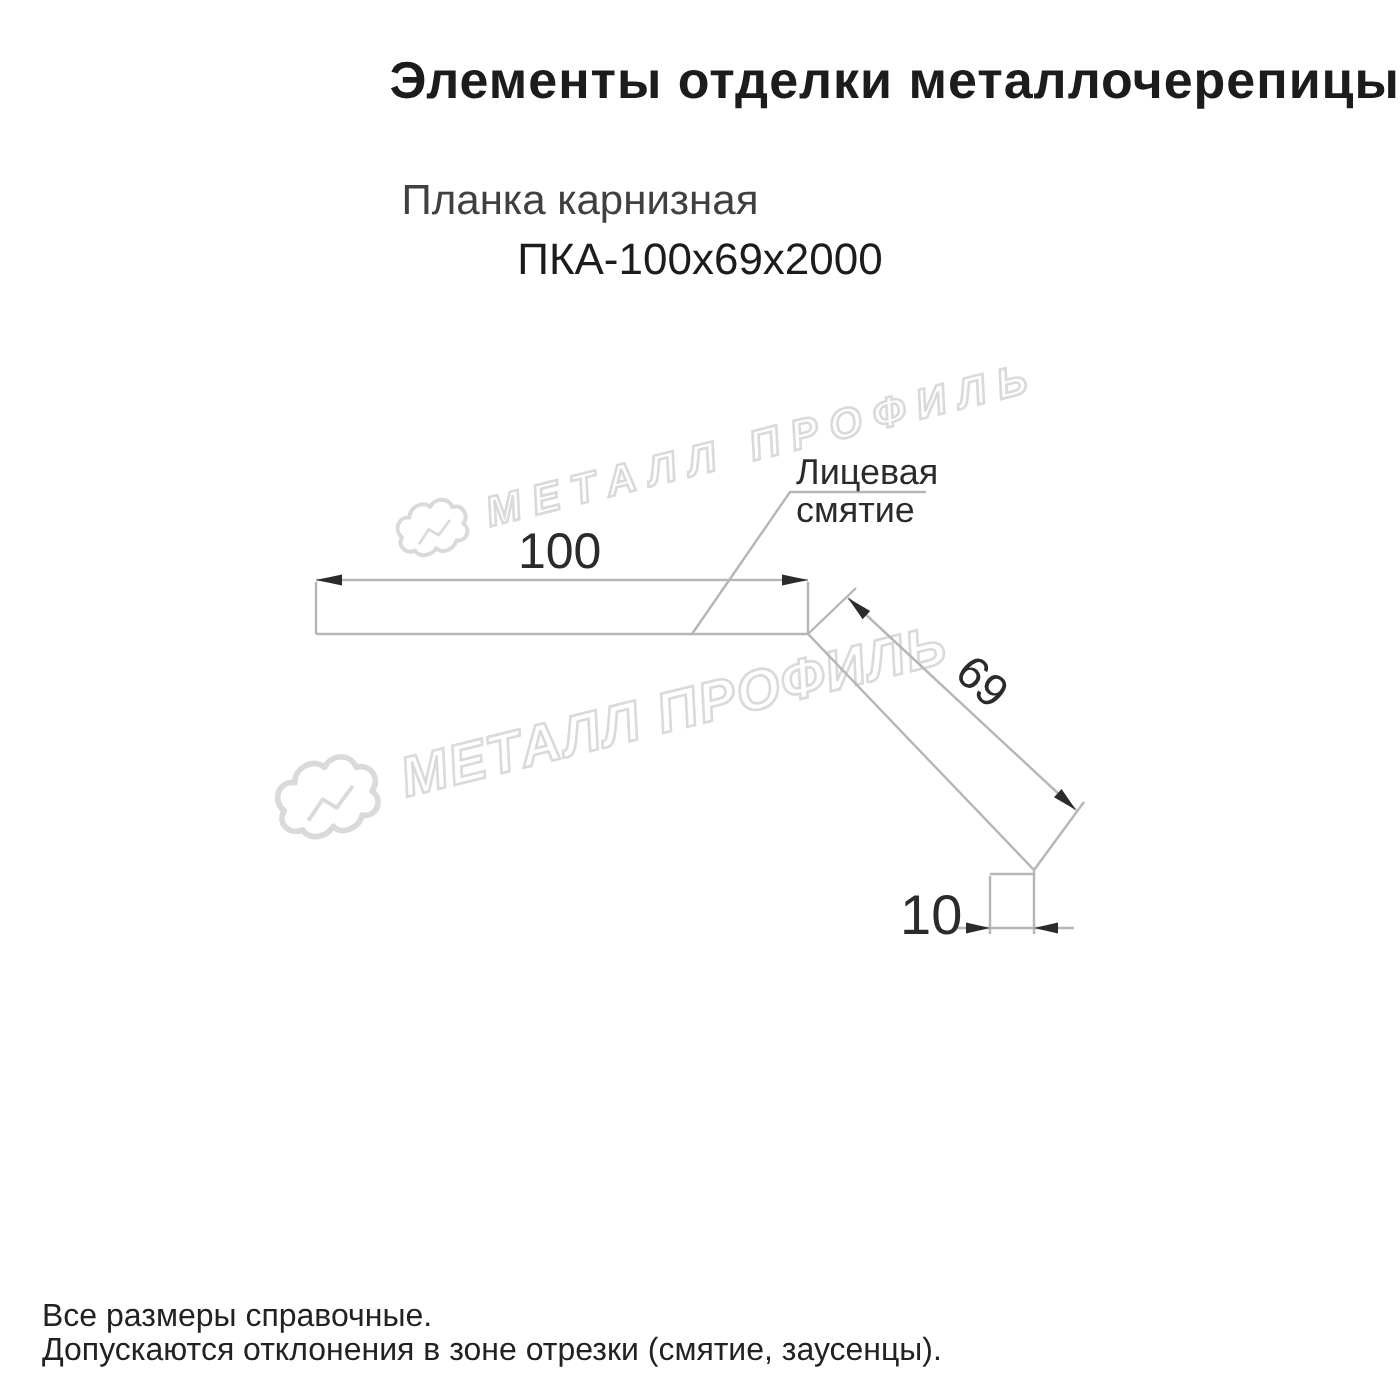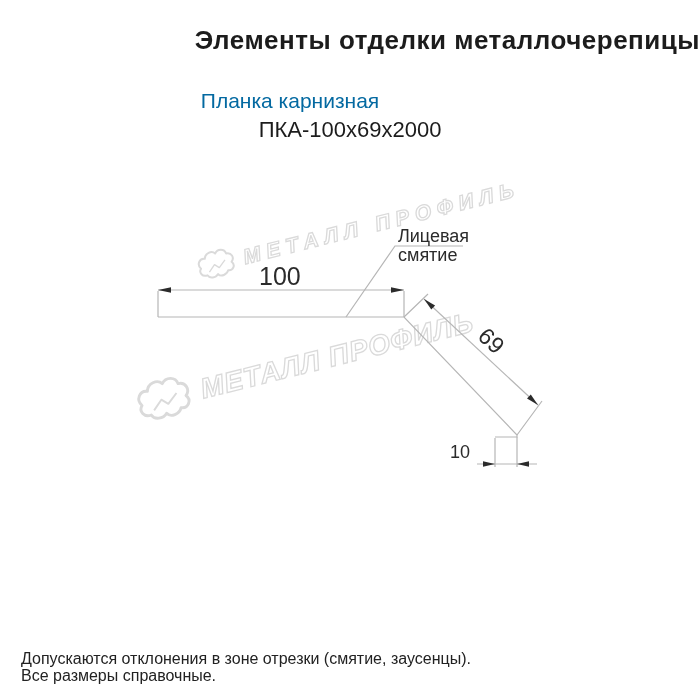--- a/index.html
+++ b/index.html
@@ -6,21 +6,21 @@
   .page{
     position:relative;width:700px;height:700px;background:#ffffff;overflow:hidden;
     font-family:"Liberation Sans","DejaVu Sans",sans-serif;color:#1c1c1c;
   }
   .title{
     position:absolute;left:0;top:25px;width:700px;text-align:right;
     font-size:26px;font-weight:700;letter-spacing:.5px;color:#1c1c1c;
   }
   .subtitle{
     position:absolute;left:0;top:89px;width:580px;text-align:center;
-    font-size:21px;font-weight:400;color:#0369a1;
+    font-size:21px;font-weight:400;color:#404040;
   }
   .model{
     position:absolute;left:0;top:117px;width:700px;text-align:center;
     font-size:22px;font-weight:400;color:#1c1c1c;
   }
   
   .watermark{
     position:absolute;display:flex;align-items:center;
     transform-origin:0 50%;pointer-events:none;white-space:nowrap;
   }
@@ -34,21 +34,21 @@
   .wm-upper .wm-text{font-size:21px;letter-spacing:6px;}
   .wm-upper svg{width:40px;height:32px;}
   .wm-lower{left:136px;top:383px;transform:rotate(-14deg);gap:9px;}
   .wm-lower .wm-text{font-size:28px;letter-spacing:1px;}
   .wm-lower svg{width:58px;height:46px;}
   
   .drawing{position:absolute;left:0;top:0;}
   .dim{position:absolute;color:#2b2b2b;}
   .dim-100{left:259px;top:262px;font-size:25px;}
   .dim-69{left:491px;top:341px;font-size:23px;transform:translate(-50%,-50%) rotate(43deg);}
-  .dim-10{left:450px;top:442px;font-size:18px;}
+  .dim-10{left:450px;top:442px;font-size:28px;}
   .face-label{
     position:absolute;left:398px;top:227px;font-size:18px;line-height:19px;
     color:#2b2b2b;text-align:left;
   }
   .footer{
     position:absolute;left:21px;top:650px;font-size:16px;line-height:17px;color:#222222;
   }
 </style>
 </head>
 <body>
@@ -108,17 +108,17 @@
   <div class="dim dim-100">100</div>
   <div class="dim dim-69">69</div>
   <div class="dim dim-10">10</div>
 
   <div class="face-label">
     <div>Лицевая</div>
     <div>смятие</div>
   </div>
 
   <div class="footer">
+    <div>Все размеры справочные.</div>
     <div>Допускаются отклонения в зоне отрезки (смятие, заусенцы).</div>
-    <div>Все размеры справочные.</div>
   </div>
 
 </div>
 
 </body></html>

